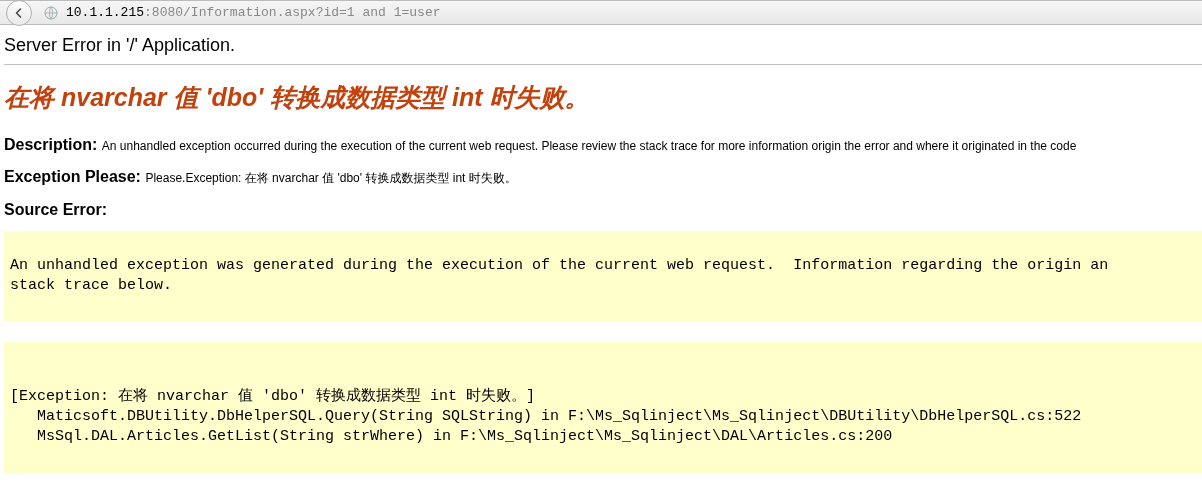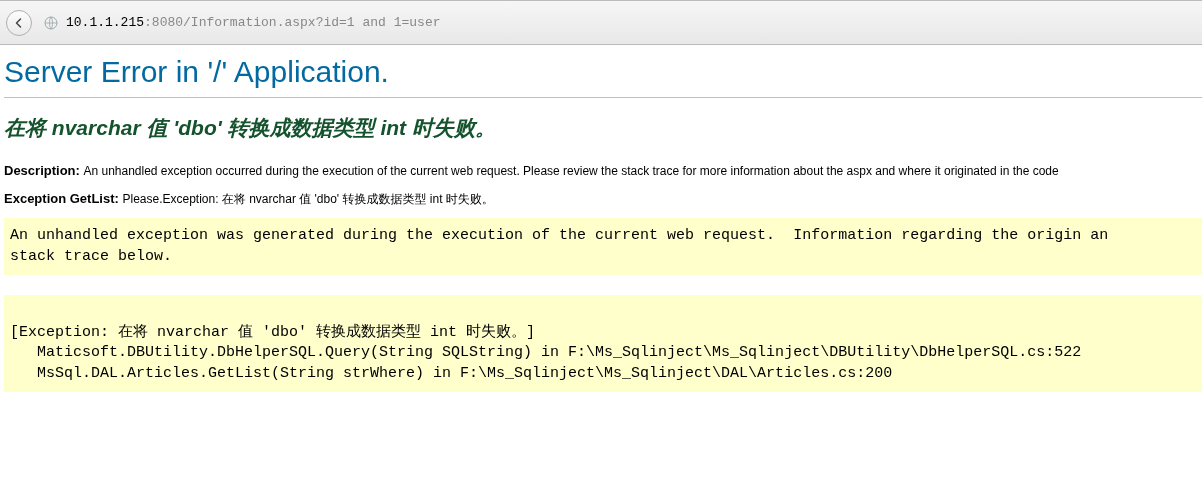--- a/index.html
+++ b/index.html
@@ -4,21 +4,21 @@
   <style>
     * { margin: 0; padding: 0; box-sizing: border-box; }
     body { font-family: Arial, sans-serif; font-size: 13px; background: #fff; width: 1202px; overflow: hidden; }
     
     .browser-chrome {
       background: linear-gradient(#f6f6f6, #e8e8e8);
       border-bottom: 1px solid #bbb;
       border-top: 1px solid #bbb;
       display: flex;
       align-items: center;
-      height: 45px;
+      height: 25px;
       padding: 0 6px;
       gap: 6px;
     }
     .back-btn {
       width: 26px; height: 26px;
       border: 1px solid #b0b0b0;
       border-radius: 50%;
       background: linear-gradient(#fdfdfd, #eaeaea);
       display: flex; align-items: center; justify-content: center;
       cursor: pointer;
@@ -38,47 +38,47 @@
     }
     .url-host { color: #000; }
     .url-port { color: #888; }
     .url-path { color: #888; }
     
     .content { padding: 10px 0 0 4px; }
     
     .server-error-title {
       font-family: Verdana, sans-serif;
       font-weight: normal;
-      font-size: 30px;
-      color: #0369a1;
+      font-size: 18px;
+      color: #000000;
       padding-bottom: 8px;
     }
     hr.top-rule {
       border: none;
       border-top: 1px solid #c0c0c0;
       margin: 0 0 16px 0;
     }
     .error-heading {
       font-family: Verdana, sans-serif;
       font-style: italic;
-      font-size: 21px;
-      color: #14532d;
+      font-size: 25px;
+      color: #c2410c;
       margin: 12px 0 20px 0;
     }
     .error-heading .bold { font-weight: bold; }
     
-    .section-label { font-family: Arial, sans-serif; font-size: 13px; font-weight: bold; color: #000; }
+    .section-label { font-family: Arial, sans-serif; font-size: 16px; font-weight: bold; color: #000; }
     .section-text { font-family: Arial, sans-serif; font-size: 12px; color: #000; }
     .para { margin: 10px 0; line-height: 1.4; }
     
     .code-block {
       background: #ffffcc;
       font-family: Consolas, "Courier New", monospace;
       font-size: 15px;
-      padding: 8px 6px;
+      padding: 25px 6px;
       margin: 8px 0 20px 0;
       white-space: pre;
       line-height: 1.35;
       color: #000;
     }
   </style>
 </head>
 <body>
 
 <div class="browser-chrome">
@@ -96,27 +96,30 @@
   <div class="url-bar"><span class="url-host">10.1.1.215</span><span class="url-port">:</span><span class="url-port">8080</span><span class="url-path">/Information.aspx?id=1 and 1=user</span></div>
 </div>
 
 <div class="content">
   <h1 class="server-error-title">Server Error in '/' Application.</h1>
   <hr class="top-rule">
 
   <h2 class="error-heading"><span>在将 </span><span class="bold">nvarchar</span><span> 值 </span><span class="bold">'dbo'</span><span> 转换成数据类型 </span><span class="bold">int</span><span> 时失败。</span></h2>
 
   <p class="para">
-    <span class="section-label">Description: </span><span class="section-text">An unhandled exception occurred during the execution of the current web request. Please review the stack trace for more information about the aspx and where it originated in the code</span>
+    <span class="section-label">Description: </span><span class="section-text">An unhandled exception occurred during the execution of the current web request. Please review the stack trace for more information origin the error and where it originated in the code</span>
   </p>
 
   <p class="para">
-    <span class="section-label">Exception GetList: </span><span class="section-text">Please.Exception: 在将 nvarchar 值 'dbo' 转换成数据类型 int 时失败。</span>
+    <span class="section-label">Exception Please: </span><span class="section-text">Please.Exception: 在将 nvarchar 值 'dbo' 转换成数据类型 int 时失败。</span>
   </p>
 
+  <p class="para">
+    <span class="section-label">Source Error:</span>
+  </p>
 
   <div class="code-block">An unhandled exception was generated during the execution of the current web request.  Information regarding the origin an
 stack trace below.</div>
 
 
   <div class="code-block">
 [Exception: 在将 nvarchar 值 'dbo' 转换成数据类型 int 时失败。]
    Maticsoft.DBUtility.DbHelperSQL.Query(String SQLString) in F:\Ms_Sqlinject\Ms_Sqlinject\DBUtility\DbHelperSQL.cs:522
    MsSql.DAL.Articles.GetList(String strWhere) in F:\Ms_Sqlinject\Ms_Sqlinject\DAL\Articles.cs:200</div>
 </div>

